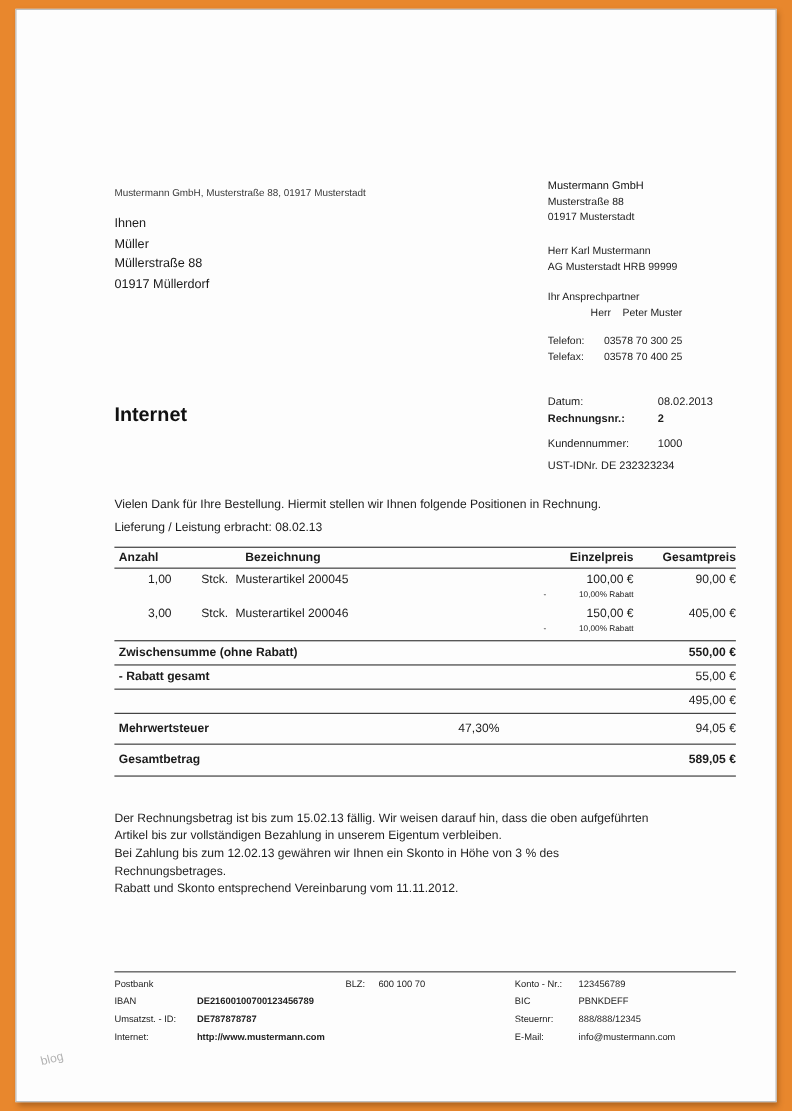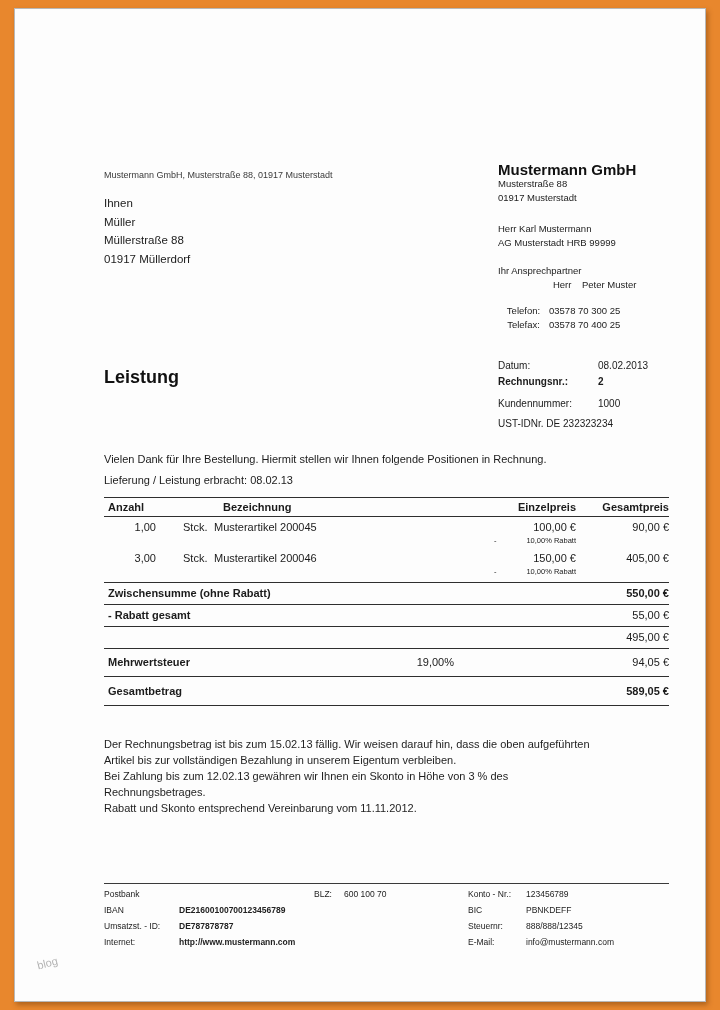--- a/index.html
+++ b/index.html
@@ -17,25 +17,25 @@
     border:1px solid #b8b8b8;
     box-shadow:2px 3px 5px rgba(70,35,0,0.35);
   }
   .abs { position:absolute; }
 
   .sender-line { left:89px; top:161px; font-size:9px; color:#3a3a3a; }
 
   .recipient { left:89px; top:185px; font-size:11.5px; line-height:18.5px; }
 
   .company { left:483px; top:154px; font-size:9.5px; line-height:14px; color:#222; }
-  .co-name { font-size:15px; font-weight:bold; color:#111; }
+  .co-name { font-size:10px; font-weight:normal; color:#111; }
   .gap17 { margin-bottom:17px; }
   .gap14 { margin-bottom:14px; }
   .gap12 { margin-bottom:12px; }
-  .co-label { display:inline-block; width:51px;text-align:center; }
+  .co-label { display:inline-block; width:51px; }
   .pre { white-space:pre;text-align:right; }
 
   .title { left:89px; top:358px; font-size:18px; font-weight:bold; color:#111; }
 
   .meta { left:483px; top:349px; font-size:10px; }
   .meta-row { height:16px; line-height:16px; }
   .meta-label { display:inline-block; width:100px; }
   .mt6 { margin-top:6px; }
   .mt4 { margin-top:4px; }
   .bold { font-weight:bold; }
@@ -106,21 +106,21 @@
     <div>Ihr Ansprechpartner</div>
     <div class="gap12 pre">Herr    Peter Muster</div>
     <div>
       <span class="co-label">Telefon:</span><span>03578 70 300 25</span>
     </div>
     <div>
       <span class="co-label">Telefax:</span><span>03578 70 400 25</span>
     </div>
   </div>
 
-  <div class="abs title">Leistung</div>
+  <div class="abs title">Internet</div>
 
   <div class="abs meta">
     <div class="meta-row">
       <span class="meta-label">Datum:</span><span>08.02.2013</span>
     </div>
     <div class="meta-row bold">
       <span class="meta-label">Rechnungsnr.:</span><span>2</span>
     </div>
     <div class="meta-row mt6">
       <span class="meta-label">Kundennummer:</span><span>1000</span>
@@ -183,21 +183,21 @@
       <div class="sum-val">55,00 €</div>
     </div>
     <div class="hline"></div>
     <div class="trow sumrow">
       <div class="sum-label"></div>
       <div class="sum-val">495,00 €</div>
     </div>
     <div class="hline"></div>
     <div class="trow vatrow">
       <div class="vat-label">Mehrwertsteuer</div>
-      <div class="vat-rate">19,00%</div>
+      <div class="vat-rate">47,30%</div>
       <div class="sum-val">94,05 €</div>
     </div>
     <div class="hline"></div>
     <div class="trow totalrow">
       <div class="sum-label">Gesamtbetrag</div>
       <div class="sum-val">589,05 €</div>
     </div>
     <div class="hline"></div>
   </div>
 

